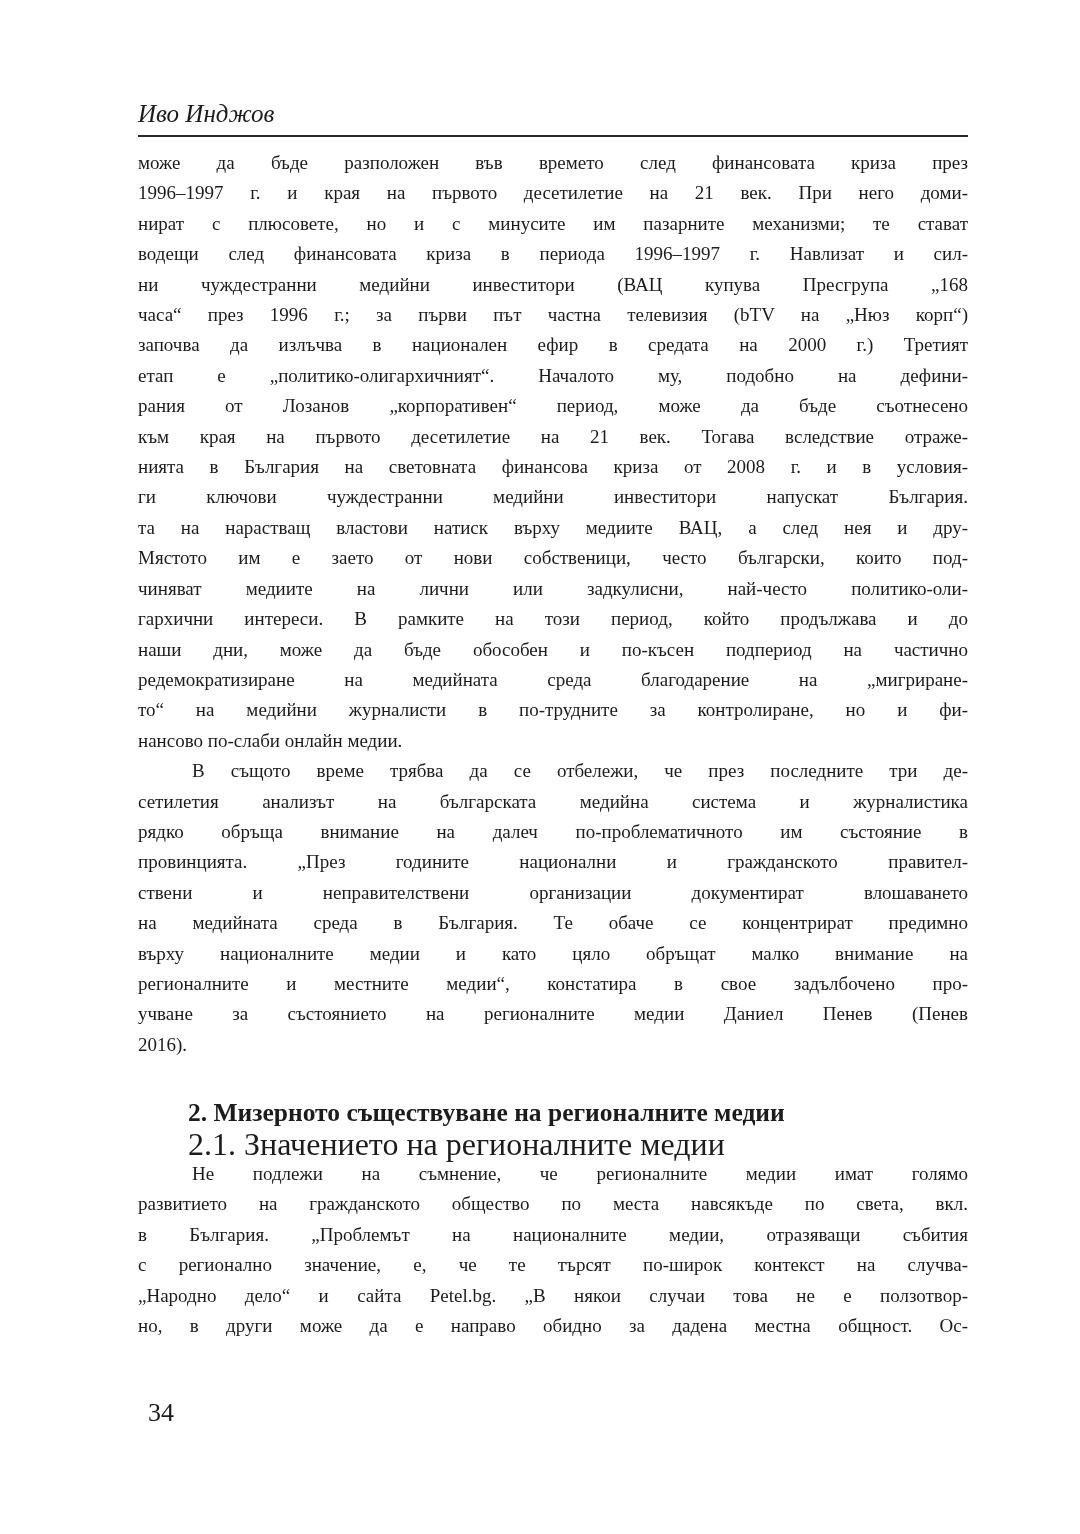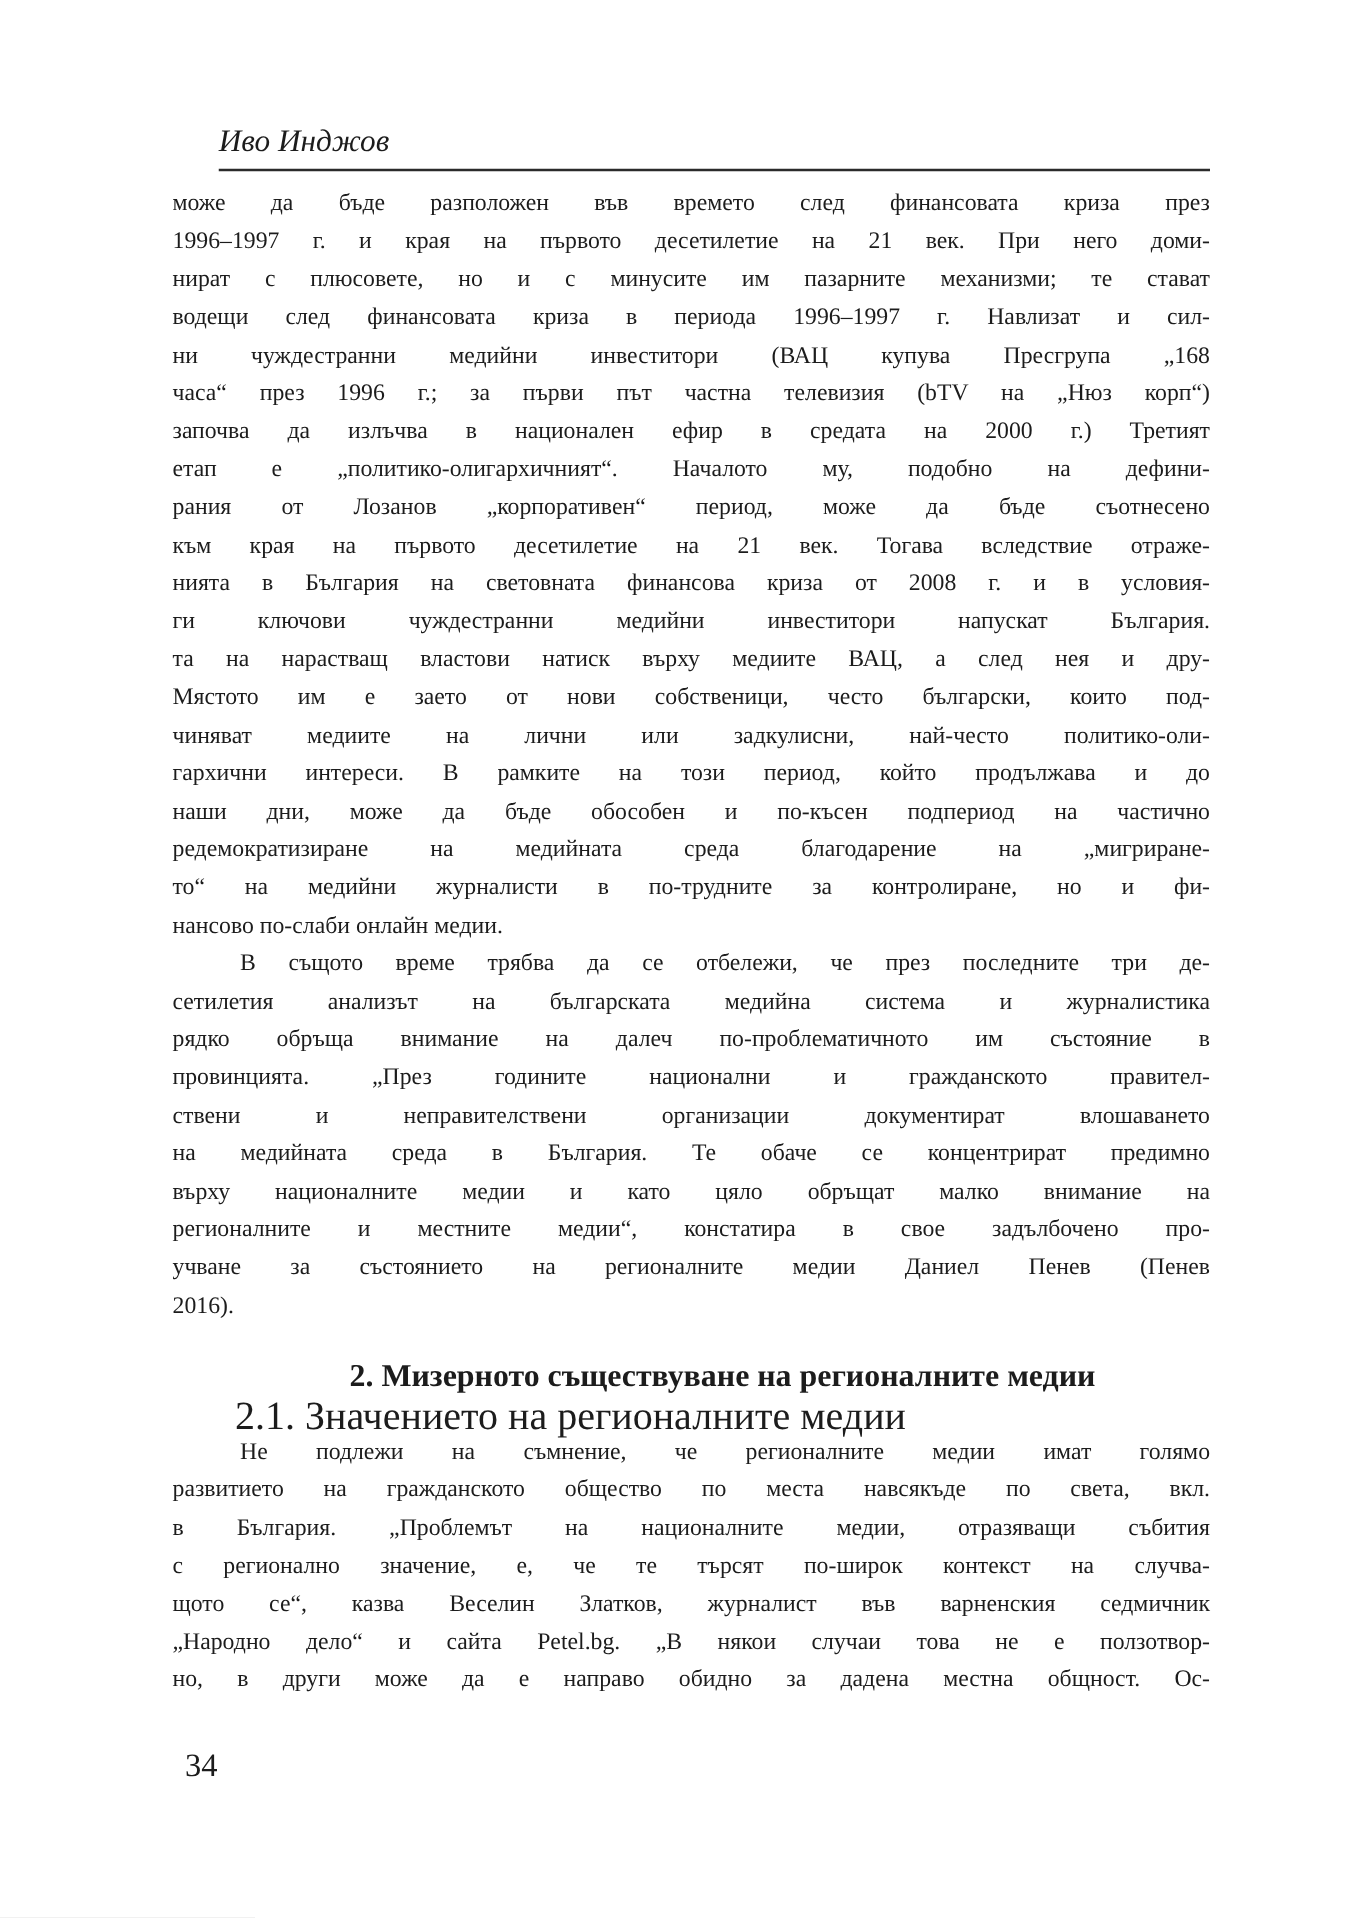--- a/index.html
+++ b/index.html
@@ -15,39 +15,37 @@
     color: #1c1c1c;
     overflow: hidden;
   }
   .running-header {
     font-style: italic;
     font-size: 25px;
     line-height: 28px;
     padding-bottom: 7px;
     border-bottom: 2px solid #2b2b2b;
     margin-bottom: 11px;
-    margin-left: 37px;
   }
   .content-blocks { width: 100%; }
   .para { margin: 0; }
   .line {
     font-size: 19px;
     line-height: 30.4px;
     text-align: justify;
     text-align-last: justify;
   }
   .line.indent { text-indent: 54px; }
   .line.last { text-align-last: left; }
   .heading {
     font-weight: bold;
     font-size: 25.5px;
     line-height: 30.4px;
-    margin-top: 26px;
+    margin-top: 38px;
     padding-left: 50px;
-    text-align: center;
   }
   .subheading {
     font-size: 32px;
     line-height: 30.4px;
     padding-left: 50px;
   }
   .page-number {
     position: absolute;
     left: 148px;
     top: 1398px;
@@ -96,20 +94,19 @@
         <div class="line">учване за състоянието на регионалните медии Даниел Пенев (Пенев</div>
         <div class="line last">2016).</div>
       </div>
       <div class="heading">2. Мизерното съществуване на регионалните медии</div>
       <div class="subheading">2.1. Значението на регионалните медии</div>
       <div class="para">
         <div class="line indent">Не подлежи на съмнение, че регионалните медии имат голямо</div>
         <div class="line">развитието на гражданското общество по места навсякъде по света, вкл.</div>
         <div class="line">в България. „Проблемът на националните медии, отразяващи събития</div>
         <div class="line">с регионално значение, е, че те търсят по-широк контекст на случва-</div>
-        <div class="line">щото се“, казва Веселин Златков, журналист във варненския седмичник</div>
         <div class="line">„Народно дело“ и сайта Petel.bg. „В някои случаи това не е ползотвор-</div>
         <div class="line">но, в други може да е направо обидно за дадена местна общност. Ос-</div>
       </div>
     </div>
 
   <div class="page-number">34</div>
 </div>
 
 </body></html>

